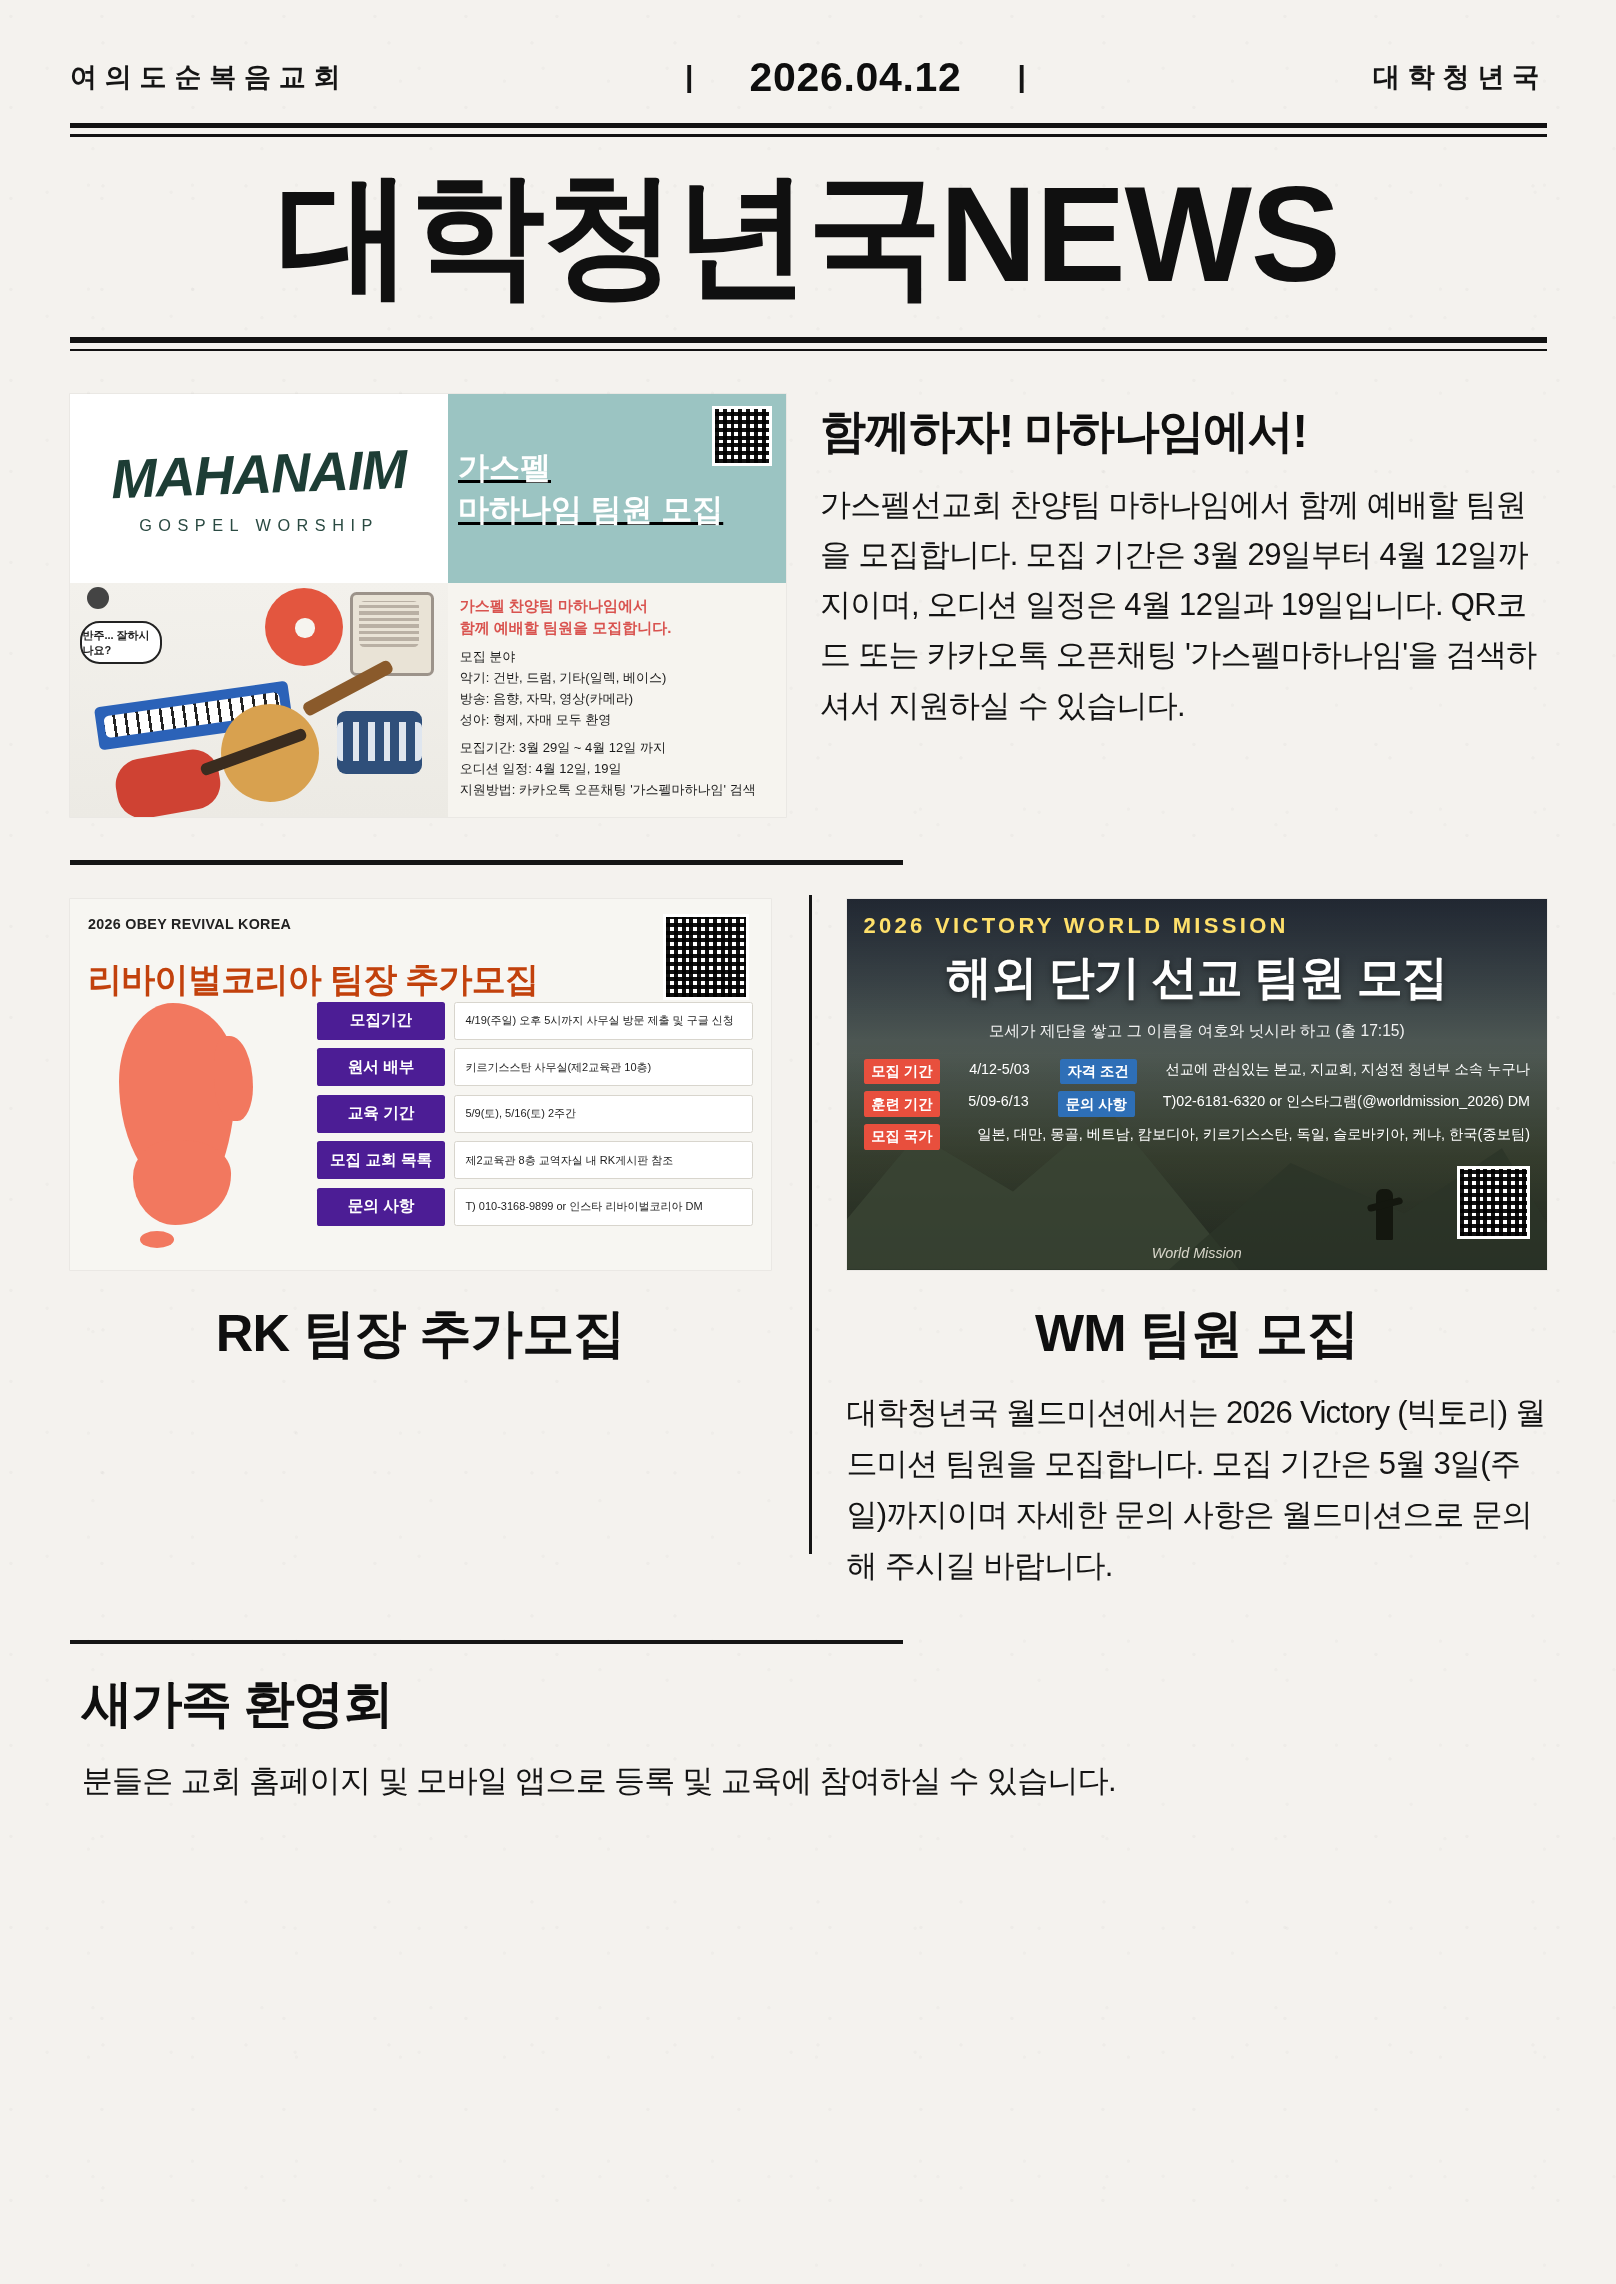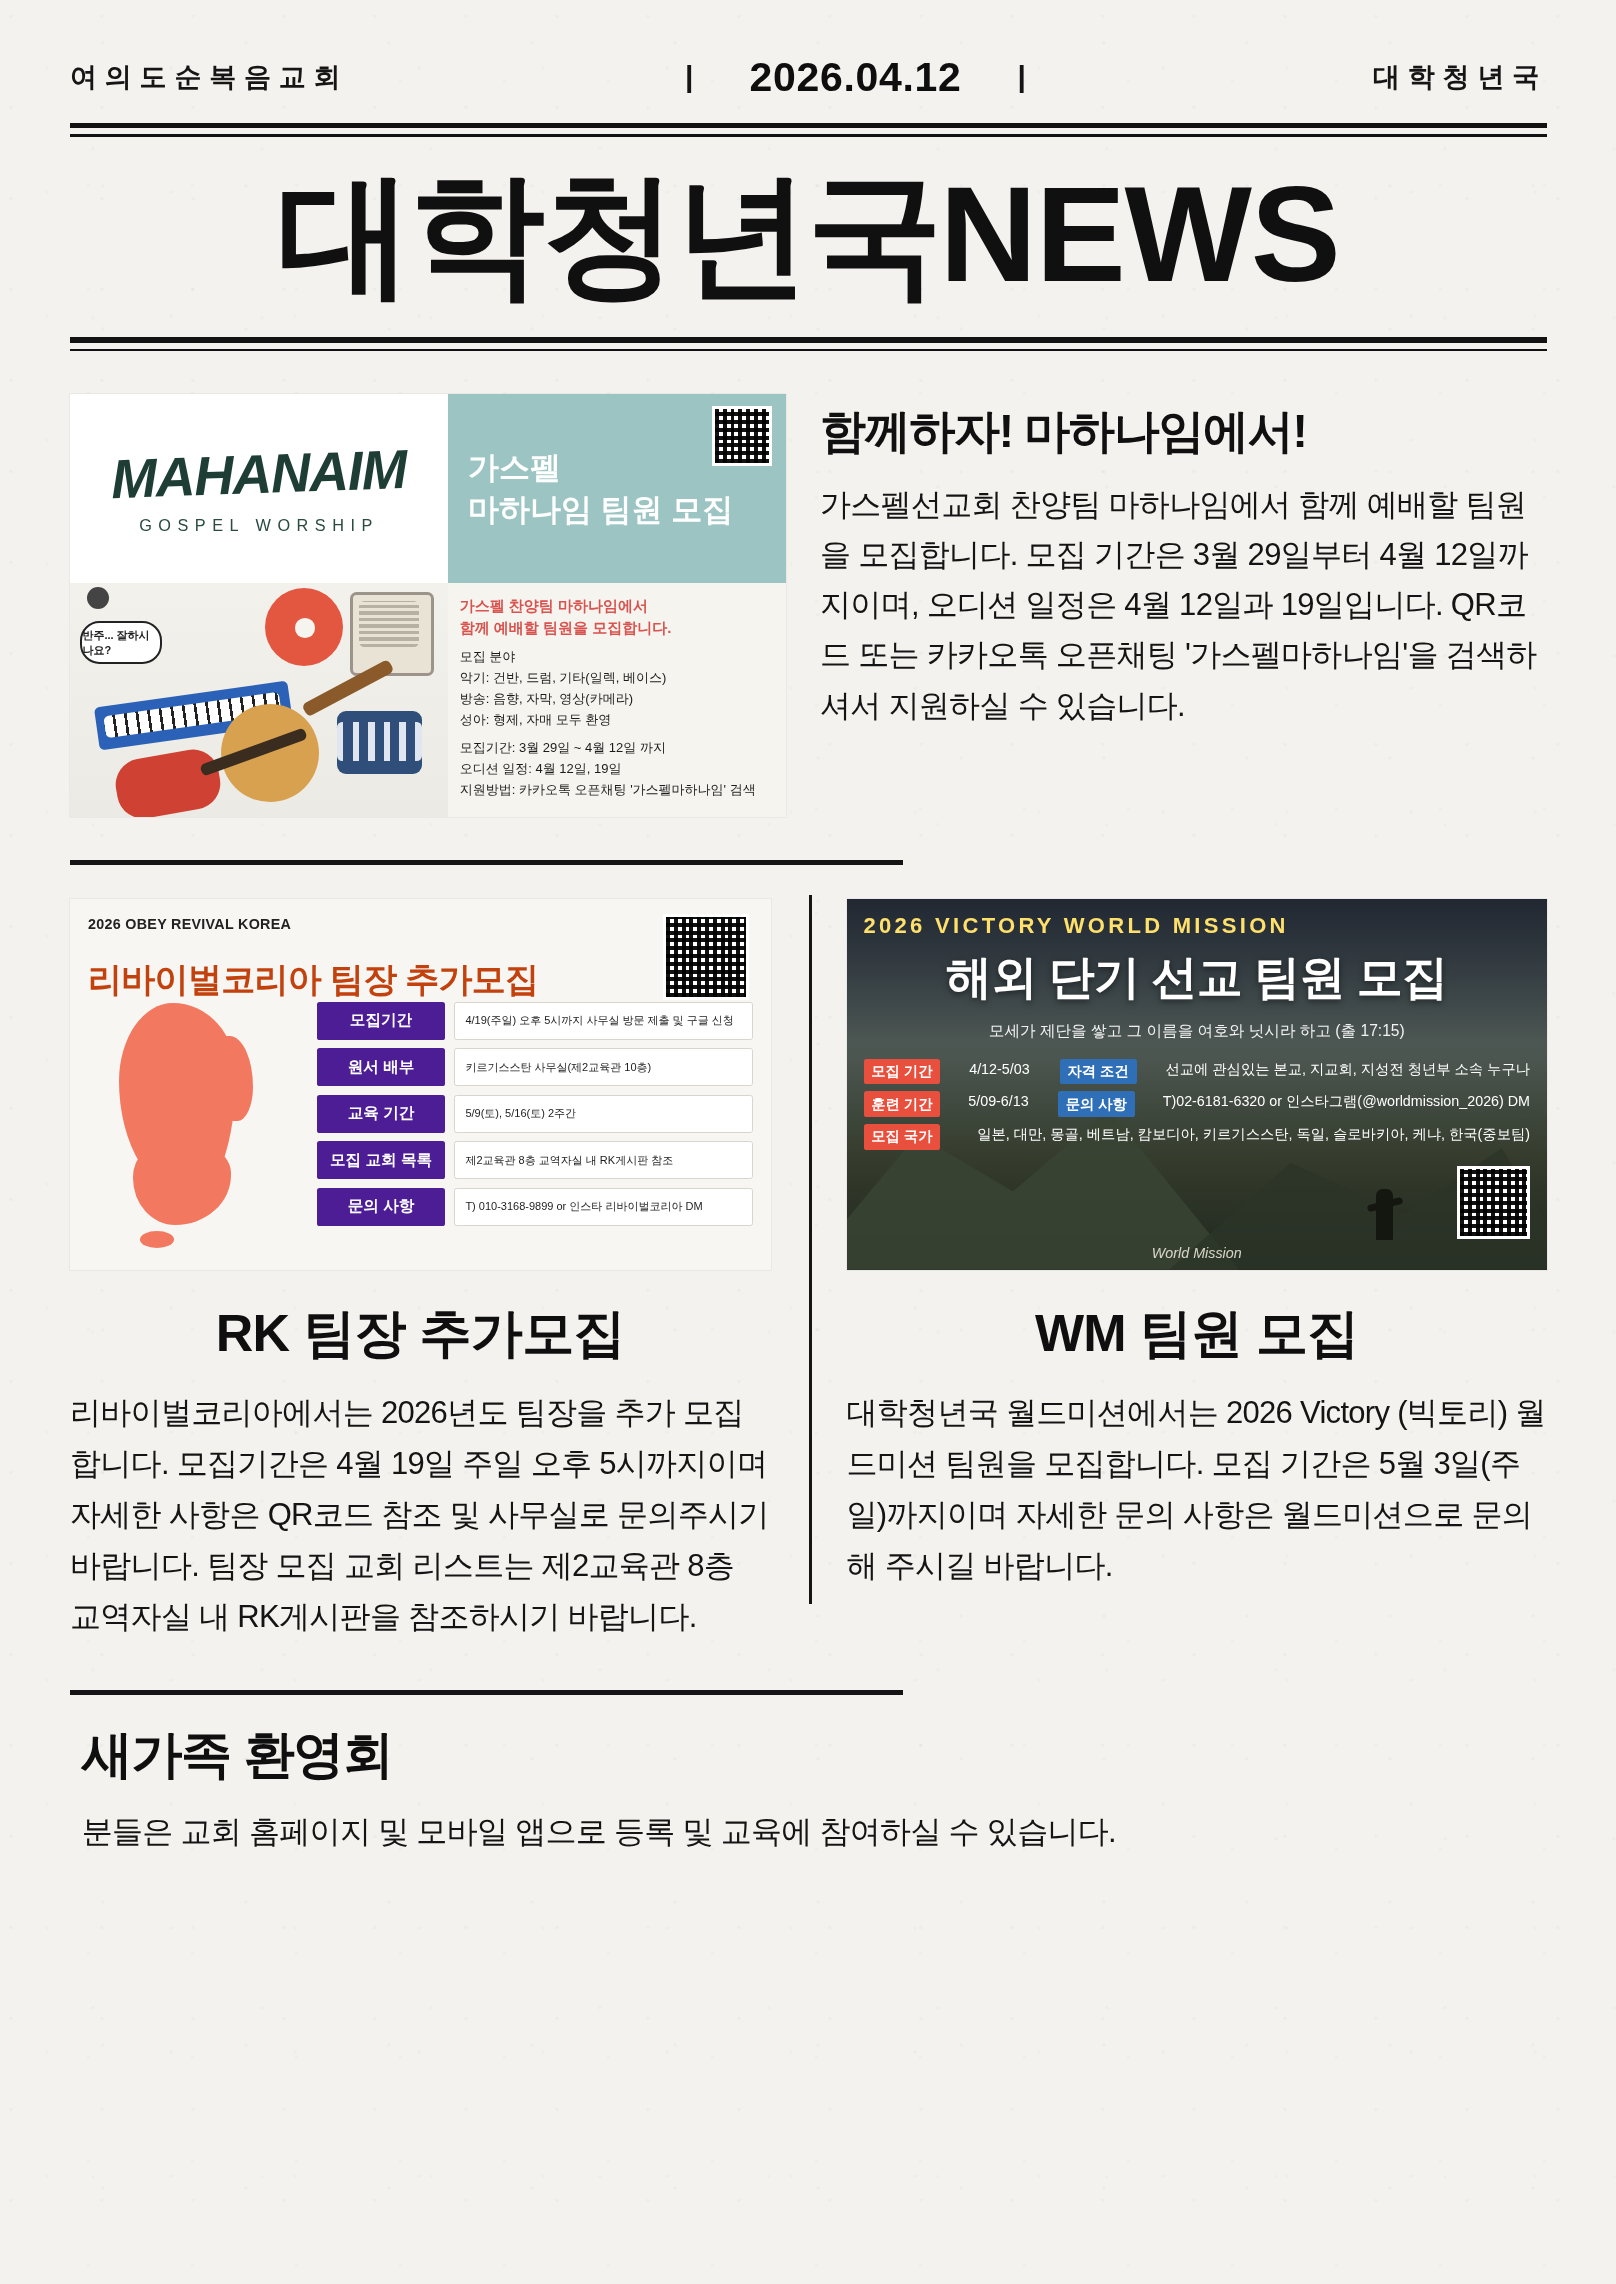--- a/index.html
+++ b/index.html
@@ -163,22 +163,23 @@
     font-size: 16.3px;
     letter-spacing: 6.5px;
     color: #2a4a42;
     margin-top: 10.4px;
   }
   .mah-teal {
     flex: 1;
     background: #9bc4c2;
     display: flex;
     align-items: center;
-    padding-left: 20px;
-    position: relative;
+    padding-left: 10px;
+    position: relative;
+    text-decoration: underline;
   }
   .mah-teal-text {
     font-size: 31px;
     font-weight: 700;
     color: #ffffff;
     line-height: 1.35;
   }
   .qr {
     background:
       repeating-linear-gradient(90deg, #111 0 3.9px, #fff 3.9px 7.8px),
@@ -633,21 +634,20 @@
               <div class="rk-val">제2교육관 8층 교역자실 내 RK게시판 참조</div>
             </div>
             <div class="rk-row">
               <div class="rk-label">문의 사항</div>
               <div class="rk-val">T) 010-3168-9899 or 인스타 리바이벌코리아 DM</div>
             </div>
           </div>
         </div>
 
         <div class="headline-2">RK 팀장 추가모집</div>
-        <p class="body-text-2">리바이벌코리아에서는 2026년도 팀장을 추가 모집합니다. 모집기간은 4월 19일 주일 오후 5시까지이며 자세한 사항은 QR코드 참조 및 사무실로 문의주시기 바랍니다. 팀장 모집 교회 리스트는 제2교육관 8층 교역자실 내 RK게시판을 참조하시기 바랍니다.</p>
       </div>
 
       <div class="sec2-col sec2-right">
         <div class="poster-wm">
           <div class="wm-mountain"></div>
           <div class="wm-mountain2"></div>
           <div class="wm-person"></div>
           <div class="wm-inner">
             <div class="wm-kicker">2026 VICTORY WORLD MISSION</div>
             <div class="wm-title">해외 단기 선교 팀원 모집</div>

